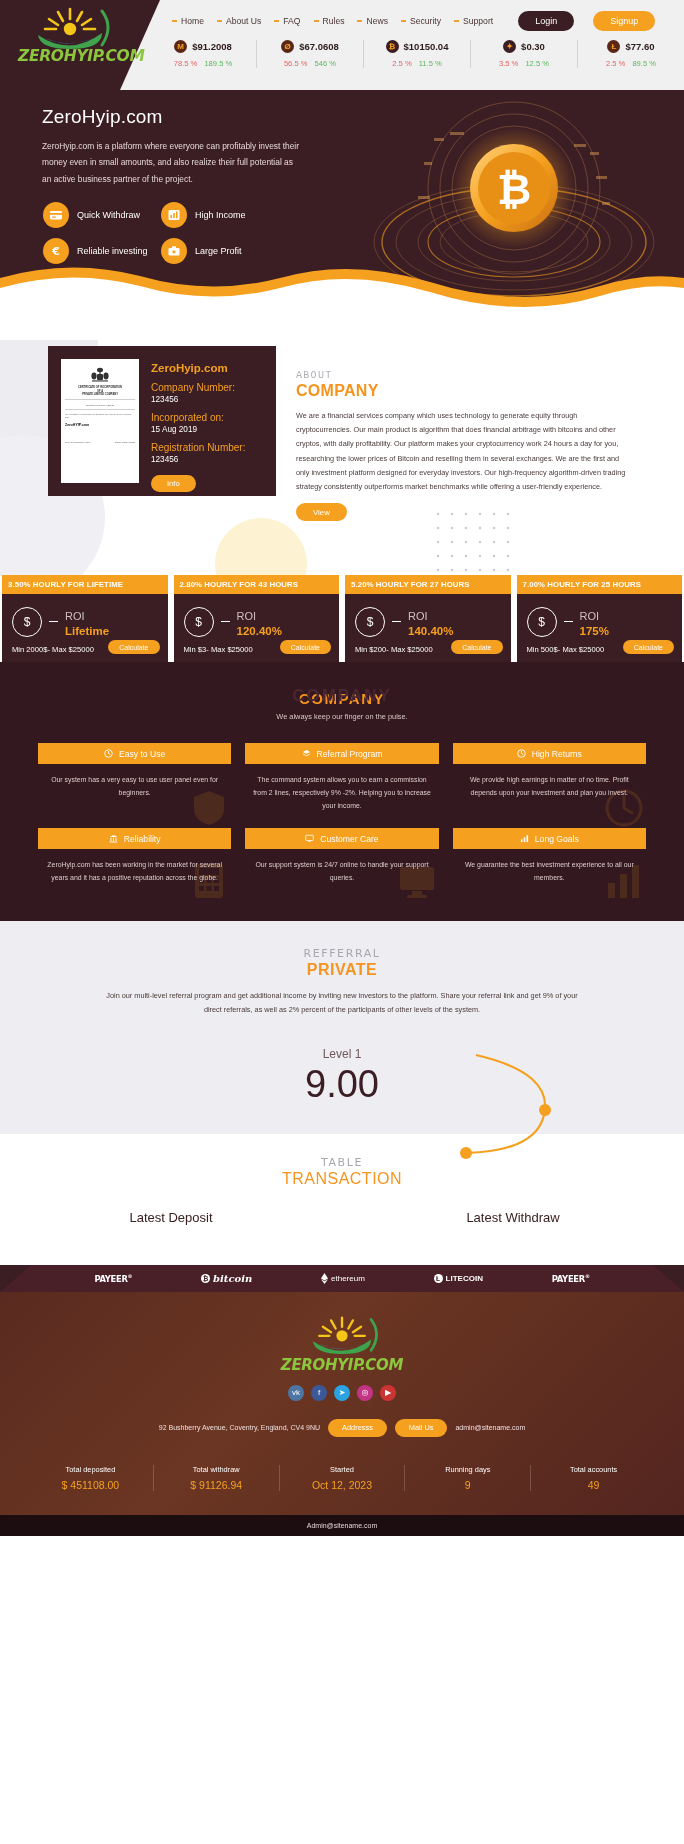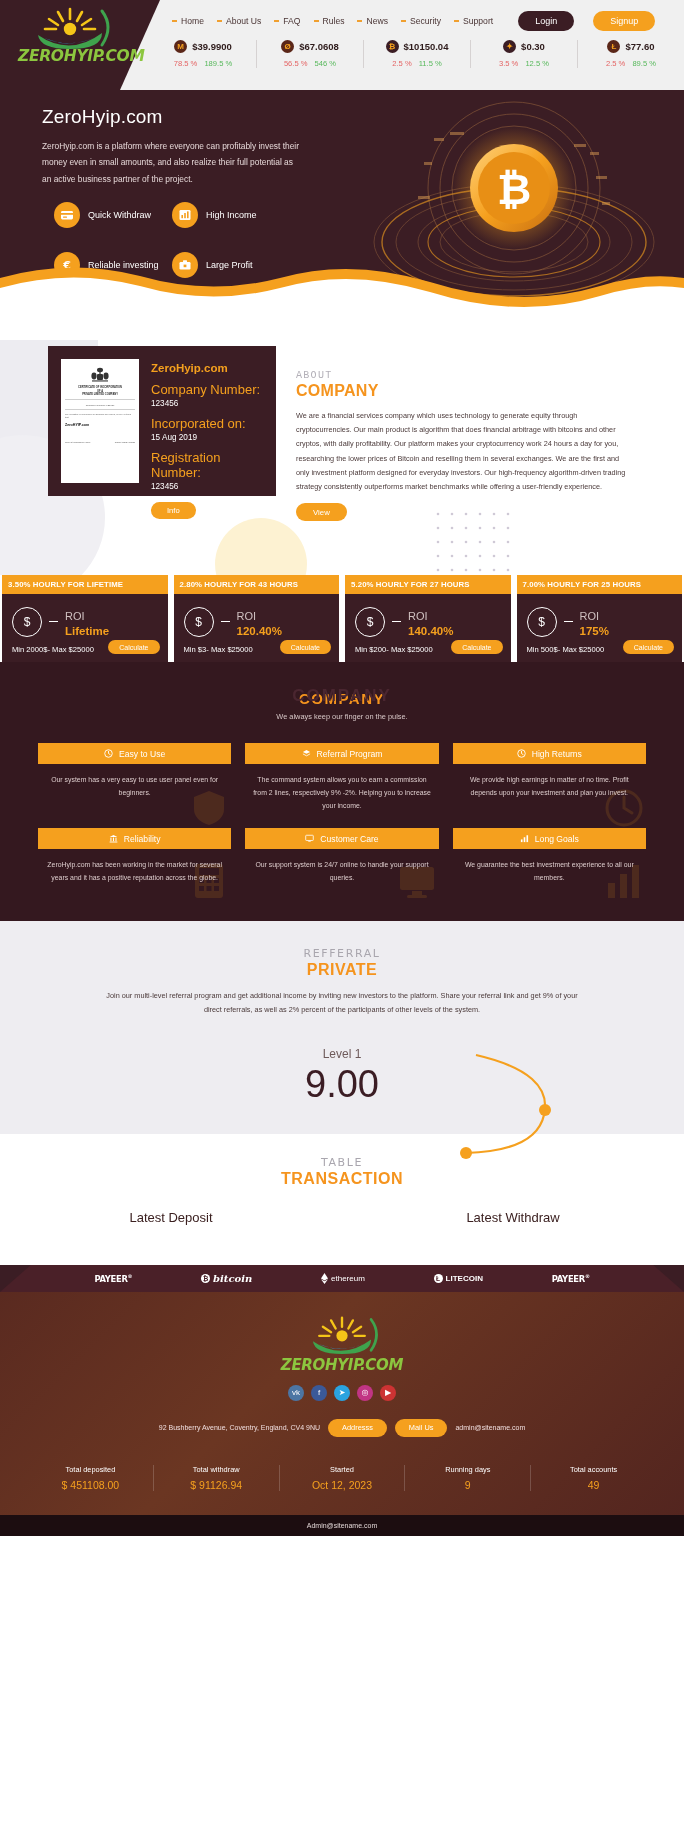--- a/index.html
+++ b/index.html
@@ -101,23 +101,23 @@
   .hero-title {
     position: absolute; left: 42px; top: 16px;
     font-size: 19px; color: #ffffff; font-weight: normal;
     letter-spacing: 0.2px;
   }
   .hero-desc {
     position: absolute; left: 42px; top: 48px; width: 262px;
     font-size: 8.4px; color: #e6d8d8; line-height: 1.95;
   }
   .hero-features {
-    position: absolute; left: 54px; top: 112px;
+    position: absolute; left: 43px; top: 112px;
     display: grid; grid-template-columns: 118px 118px;
-    gap: 24px 0;
+    gap: 10px 0;
   }
   .feat { display: flex; align-items: center; gap: 8px; }
   .feat-ic {
     width: 26px; height: 26px; border-radius: 50%;
     background: #f5a01e; display: flex; align-items: center; justify-content: center;
     flex-shrink: 0;
   }
   .feat-lbl { font-size: 9px; color: #ffffff; }
 
   .coin-art { position: absolute; right: 20px; top: 2px; width: 300px; height: 240px; }
@@ -165,21 +165,21 @@
   .cert-t2 { font-size: 2.4px; text-align: center; color: #555; margin-top: 4px; }
   .cert-line { height: 0.6px; background: #cfcfcf; margin: 2.5px 0; }
   .cert-body { font-size: 2.2px; color: #666; line-height: 1.5; margin-top: 3px; }
   .cert-name { font-size: 3.6px; color: #111; font-weight: bold; margin-top: 4px; }
   .cert-foot { display:flex; justify-content: space-between; align-items: flex-end; margin-top: 14px; }
   .cert-foot-l { font-size: 2.1px; color: #555; line-height:1.4; }
   .cert-foot-r { font-size: 2.1px; color: #555; text-align: right; line-height:1.4;}
 
   .cert-info { padding-top: 3px; }
   .ci-brand { font-size: 11.5px; color: #f5a01e; font-weight: bold; margin-bottom: 8px; }
-  .ci-lbl { font-size: 13px; color: #f5a01e; margin-bottom: 2px; }
+  .ci-lbl { font-size: 10px; color: #f5a01e; margin-bottom: 2px; }
   .ci-val { font-size: 8.2px; color: #ffffff; margin-bottom: 8px; }
   .btn-info {
     background: #f5a01e; color: #ffffff; border: none;
     border-radius: 10px; font-size: 7.6px; padding: 4px 16px;
     cursor: pointer; margin-top: 3px;
     font-family: "Liberation Sans", sans-serif;
   }
 
   .about-right { position: absolute; left: 296px; top: 30px; width: 360px; z-index: 3; }
   .about-kicker {
@@ -283,21 +283,21 @@
   }
   .ref-arc { position: absolute; right: 120px; top: 122px; }
 
   
   .tx-sec { background: #ffffff; padding: 22px 0 40px; }
   .tx-kicker {
     text-align: center; font-size: 11px; color: #a9a6ae;
     letter-spacing: 1.6px; font-family: "DejaVu Sans", sans-serif;
   }
   .tx-head {
-    text-align: center; font-size: 16px; color: #f5941e; font-weight: bold;
+    text-align: center; font-size: 16px; color: #f5941e; font-weight: normal;
     letter-spacing: 0.5px; margin-top: 1px;
   }
   .tx-cols { display: flex; margin-top: 22px; }
   .tx-col { flex: 1; text-align: center; font-size: 13px; color: #3b2020; }
 
   
   .footer { position: relative; background: #3b1d24; }
   .pay-bar {
     background: #4a2028;
     display: flex; align-items: center; justify-content: space-around;
@@ -428,21 +428,21 @@
           <span>Support</span>
         </span>
       <button class="btn-login">Login</button>
       <button class="btn-signup">Signup</button>
     </div>
 
     <div class="ticker">
       <div class="tick">
         <div class="tick-top">
             <span class="coin c-monero">M</span>
-            <span class="tick-price">$39.9900</span>
+            <span class="tick-price">$91.2008</span>
           </div>
         <div class="tick-bot">
             <span class="pct-down">78.5 %</span>
             <span class="pct-up">189.5 %</span>
           </div>
       </div>
       <div class="tick">
         <div class="tick-top">
             <span class="coin c-zcash">Ø</span>
             <span class="tick-price">$67.0608</span>

